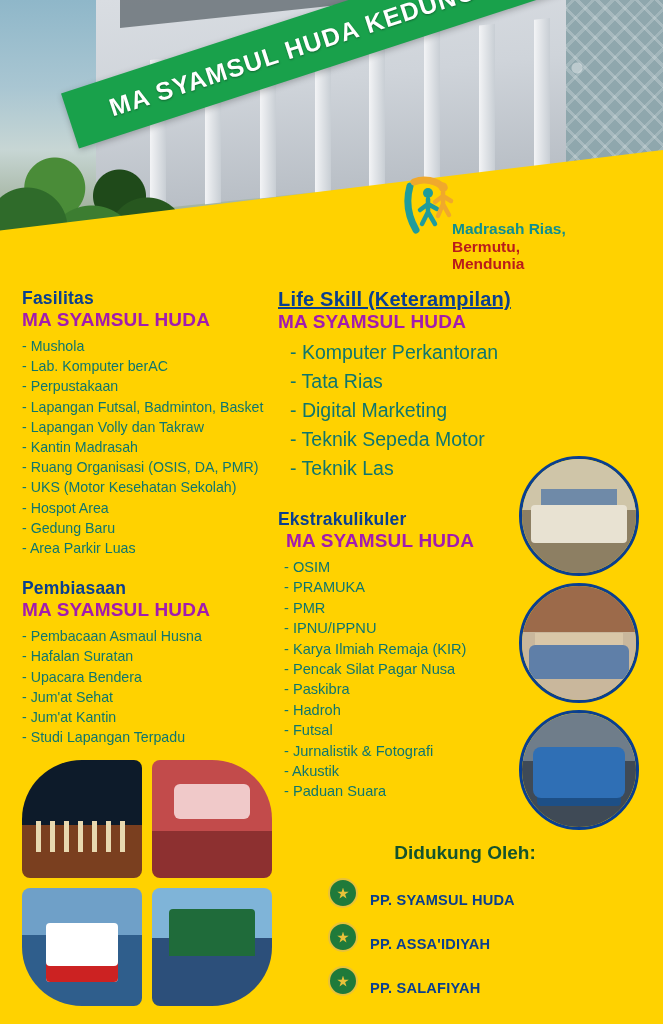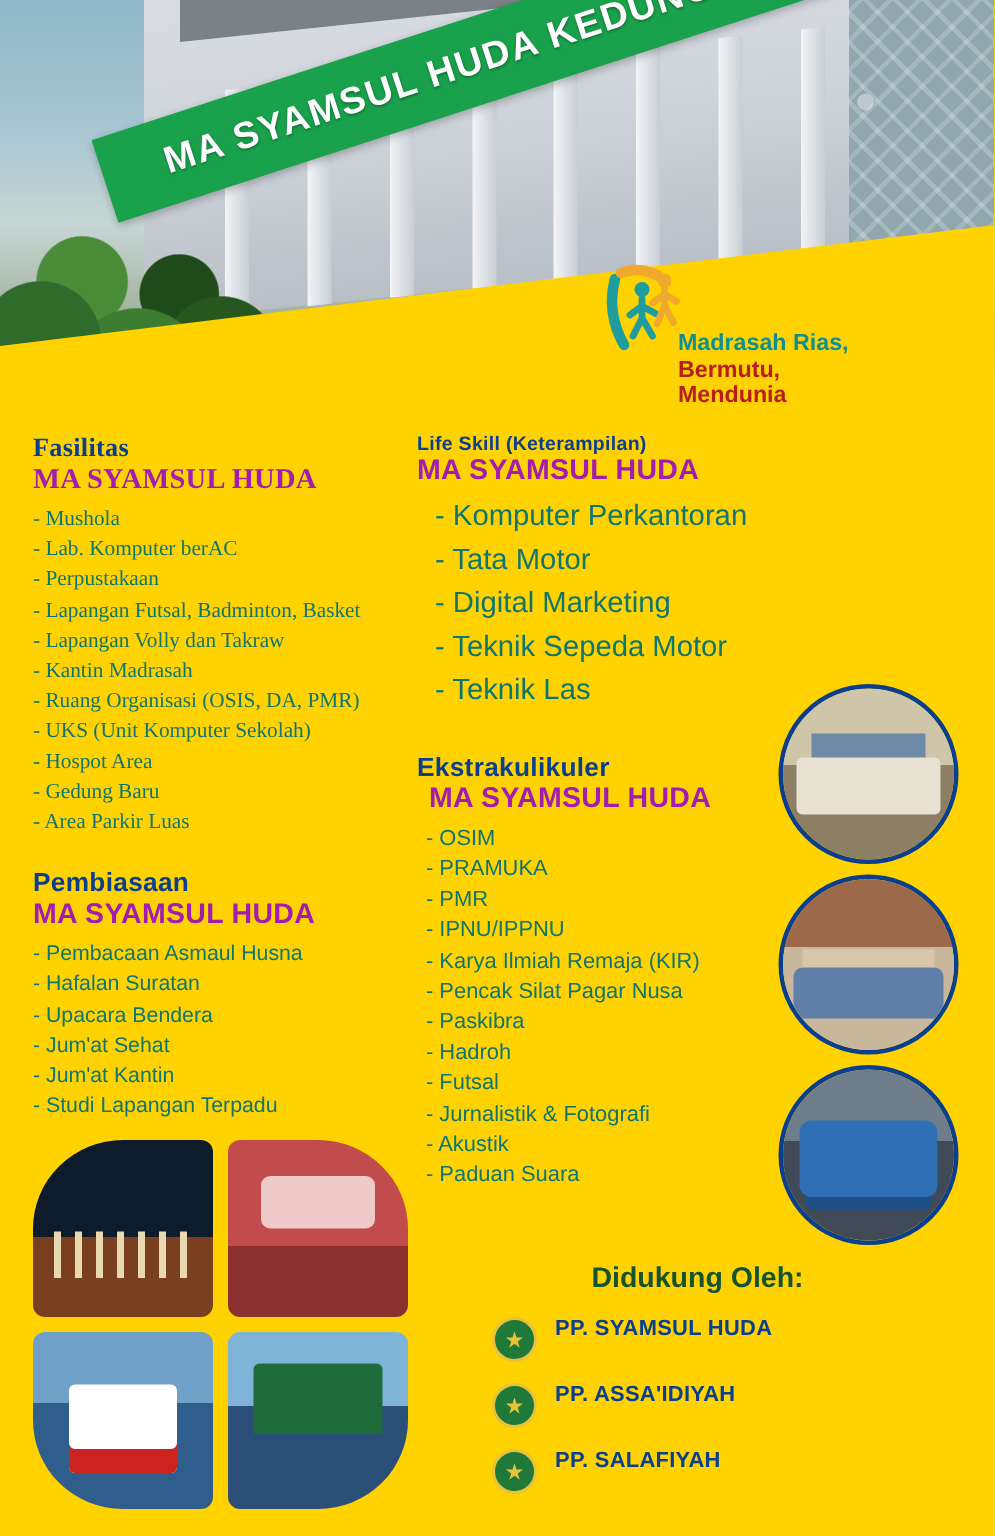--- a/index.html
+++ b/index.html
@@ -109,34 +109,34 @@
   .brand-text .l2, .brand-text .l3 { color: #b91c1c; }
 
   
   .col-left  { position: absolute; left: 22px;  top: 288px; width: 270px; }
   .col-right { position: absolute; left: 278px; top: 288px; width: 270px; }
 
   h3.sec {
     color: #0a3f8f; font-size: 17.5px; font-weight: bold;
     letter-spacing: .2px;
   }
-  h3.sec.big { font-size: 13px; }
+  h3.sec.big { font-size: 20px; text-decoration: underline; }
   h4.sub {
     color: #a21caf; font-size: 19px; font-weight: bold; letter-spacing: .2px;
     margin-bottom: 5px;
   }
   ul.list { list-style: none; }
   ul.list li {
     color: #0f766e; font-size: 14.2px; line-height: 20.2px;
     white-space: nowrap;
   }
   ul.list.lg li { font-size: 19.5px; line-height: 29px; padding-left: 12px; }
   ul.list.md li { font-size: 14.6px; line-height: 20.4px; padding-left: 6px; }
 
-  .sec-fasilitas { margin-bottom: 0; font-family: Liberation Serif, serif; }
+  .sec-fasilitas { margin-bottom: 0; }
   .sec-pembiasaan { margin-top: 20px; }
   .sec-ekstra { margin-top: 26px; }
 
   
   .circ {
     position: absolute; border-radius: 50%;
     border: 3px solid #0a3f8f; overflow: hidden;
   }
   .c1 { left: 519px; top: 456px; width: 120px; height: 120px; }
   .c2 { left: 519px; top: 583px; width: 120px; height: 120px; }
@@ -214,21 +214,21 @@
 
   
   .support {
     position: absolute; left: 290px; top: 842px; width: 350px;
   }
   .support-title {
     color: #14532d; font-weight: bold; font-size: 19px; text-align: center;
     margin-bottom: 14px;
   }
   .support-row {
-    display: flex; align-items: flex-start; gap: 12px; margin: 0 0 14px 38px;
+    display: flex; align-items: flex-end; gap: 12px; margin: 0 0 14px 38px;
   }
   .support-logo {
     width: 30px; height: 30px; border-radius: 50%;
     background: #1f7a3a; border: 2px solid #e8c23a;
     position: relative; flex: 0 0 auto;
   }
   .support-logo:after {
     content:""; position:absolute; left:50%; top:52%;
     width:12px; height:12px; margin:-6px 0 0 -6px;
     background:#e8c23a;
@@ -290,21 +290,21 @@
       <h3 class="sec">Fasilitas</h3>
       <h4 class="sub">MA SYAMSUL HUDA</h4>
       <ul class="list">
         <li>- Mushola</li>
         <li>- Lab. Komputer berAC</li>
         <li>- Perpustakaan</li>
         <li>- Lapangan Futsal, Badminton, Basket</li>
         <li>- Lapangan Volly dan Takraw</li>
         <li>- Kantin Madrasah</li>
         <li>- Ruang Organisasi (OSIS, DA, PMR)</li>
-        <li>- UKS (Unit Komputer Sekolah)</li>
+        <li>- UKS (Motor Kesehatan Sekolah)</li>
         <li>- Hospot Area</li>
         <li>- Gedung Baru</li>
         <li>- Area Parkir Luas</li>
       </ul>
     </section>
 
     <section class="sec-pembiasaan">
       <h3 class="sec">Pembiasaan</h3>
       <h4 class="sub">MA SYAMSUL HUDA</h4>
       <ul class="list">
@@ -319,21 +319,21 @@
 
   </div>
 
   <div class="col-right">
 
     <section>
       <h3 class="sec big">Life Skill (Keterampilan)</h3>
       <h4 class="sub">MA SYAMSUL HUDA</h4>
       <ul class="list lg">
         <li>- Komputer Perkantoran</li>
-        <li>- Tata Motor</li>
+        <li>- Tata Rias</li>
         <li>- Digital Marketing</li>
         <li>- Teknik Sepeda Motor</li>
         <li>- Teknik Las</li>
       </ul>
     </section>
 
     <section class="sec-ekstra">
       <h3 class="sec">Ekstrakulikuler</h3>
       <h4 class="sub" style="margin-left:8px">MA SYAMSUL HUDA</h4>
       <ul class="list md">

